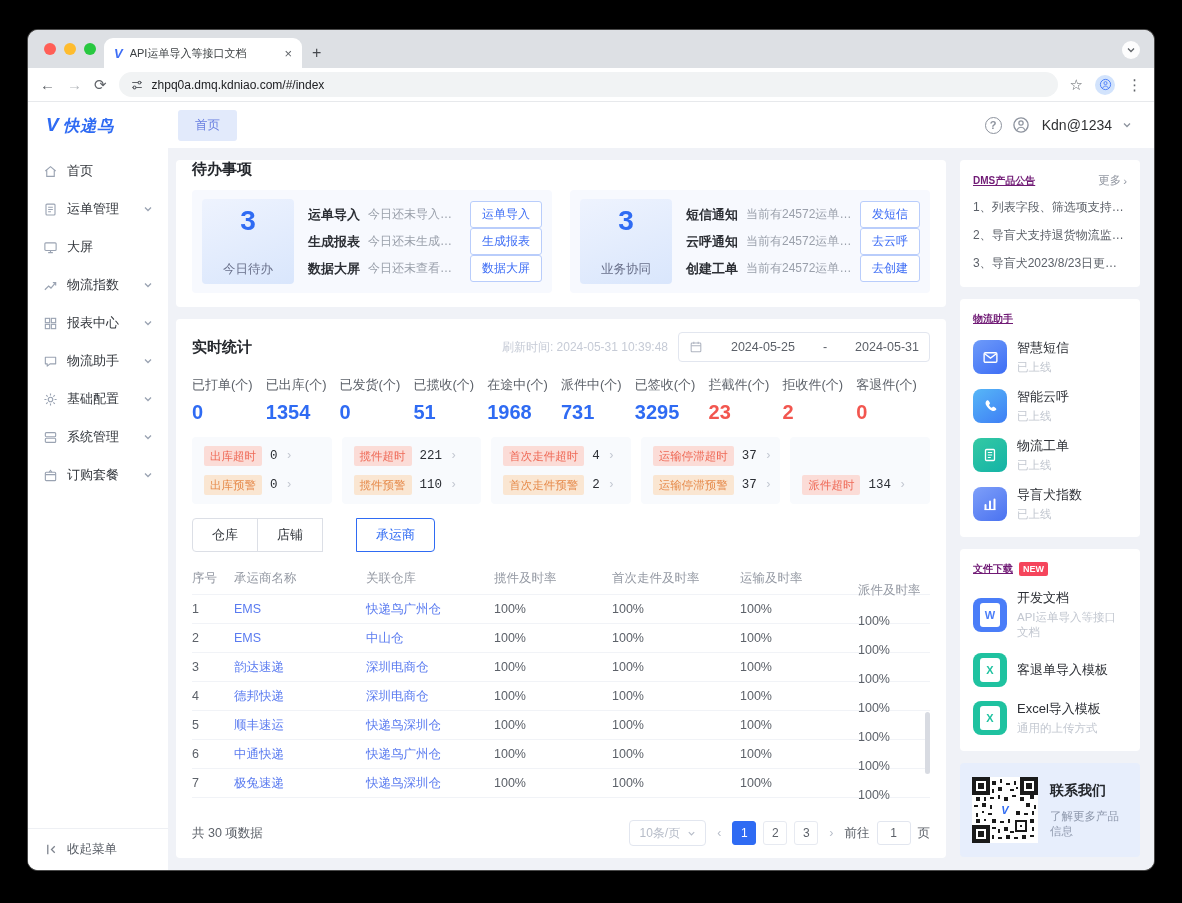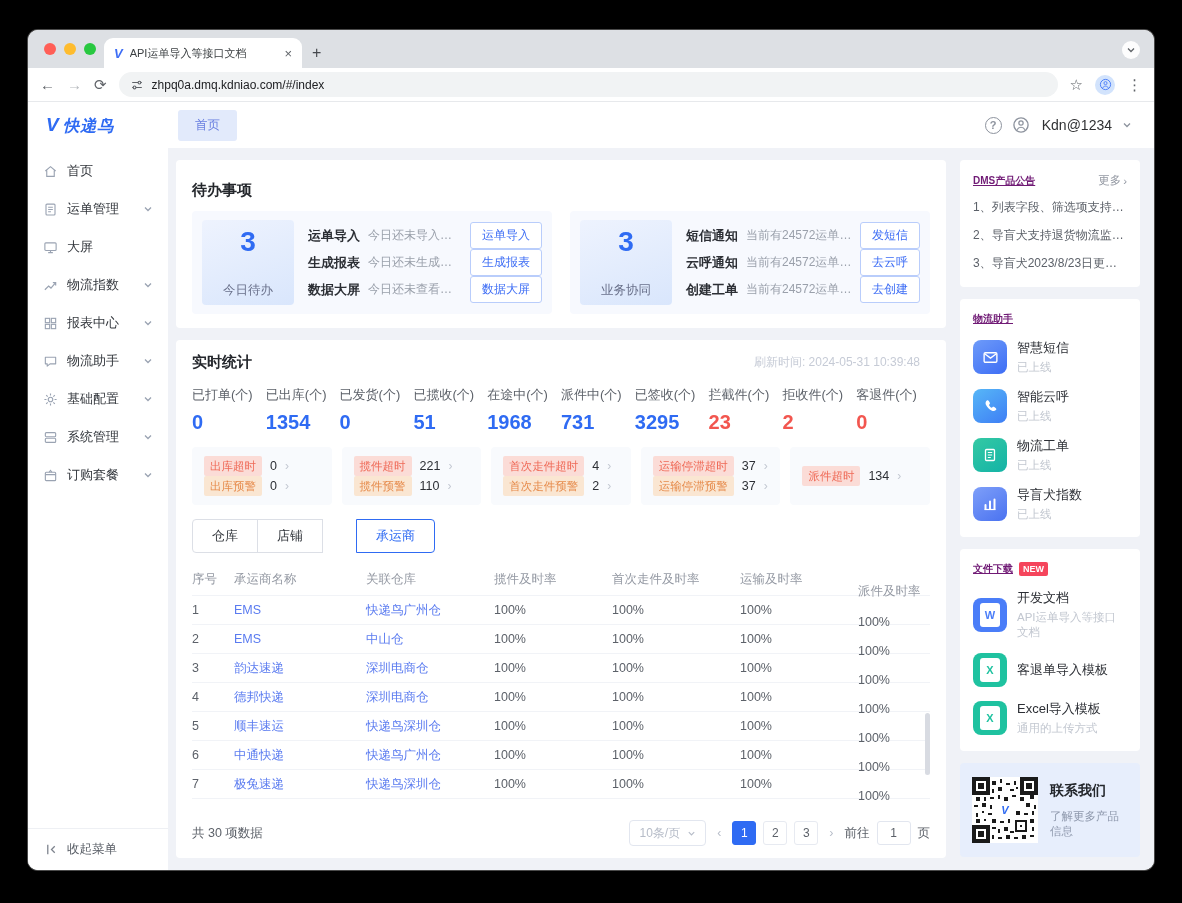--- a/index.html
+++ b/index.html
@@ -47,21 +47,21 @@
   .menu-chevron { margin-left:auto; color:#b4bac4; display:flex; }
   .collapse-row { height:42px; border-top:1px solid #eef0f4; display:flex; align-items:center; gap:9px;
                   padding:0 17px; font-size:12.5px; color:#5b6068; }
   .collapse-row svg { color:#7d838d; }
   
   .main { flex:1; display:flex; gap:14px; padding:12px 14px 12px 8px; min-width:0; min-height:0; }
   .content-left { flex:1; display:flex; flex-direction:column; gap:12px; min-width:0; min-height:0; }
   .card { background:#fff; border-radius:4px; }
   .card-title { font-size:15px; font-weight:bold; color:#24272c; }
   
-  .todo-card { padding:21px 16px 14px; flex:none; }
+  .todo-card { padding:0 16px 14px; flex:none; }
   .todo-body { display:flex; gap:18px; margin-top:11px; }
   .todo-group { flex:1; display:flex; gap:14px; background:#f7f9fe; border-radius:4px; padding:9px 10px; min-width:0; }
   .big-card { width:92px; border-radius:4px; background:linear-gradient(160deg,#eef3fe 0%,#d9e6fc 100%);
               display:flex; flex-direction:column; align-items:center; justify-content:center; gap:4px; flex:none; }
   .big-num { color:#2f6bf3; font-size:28px; font-weight:bold; }
   .big-cap { color:#6a7widow0; color:#69708a; font-size:12.5px;margin-top:20px; }
   .todo-rows { flex:1; display:flex; flex-direction:column; justify-content:space-between; min-width:0; padding:2px 0; }
   .todo-row { display:flex; align-items:center; gap:8px; min-width:0; }
   .todo-name { font-size:13px; font-weight:bold; color:#2c2f35; flex:none; }
   .todo-desc { font-size:12px; color:#9aa0ab; flex:1; white-space:nowrap; overflow:hidden; text-overflow:ellipsis; }
@@ -74,21 +74,21 @@
   .daterange { width:252px; height:30px; border:1px solid #e2e6ef; border-radius:4px; display:flex; align-items:center;
                padding:0 10px; font-size:12.5px; color:#5c6169; justify-content:space-between; }
   .daterange svg { color:#aeb4c0; }
   .metrics { display:flex; margin-top:14px; flex:none; }
   .metric { flex:1; }
   .metric .lab { font-size:13px; color:#5c6169; }
   .metric .val { font-size:20px; font-weight:bold; margin-top:7px; }
   .val.blue { color:#2f6bf3; } .val.red { color:#f2564f; }
   .alerts { display:flex; gap:10px; margin-top:13px; flex:none; }
   .alert-box { flex:1; background:#f8fafd; border-radius:4px; padding:9px 12px; display:flex; flex-direction:column;
-               justify-content:center; }
+               gap:9px; justify-content:flex-end;font-family:Liberation Mono, monospace; }
   .alert-row { display:flex; align-items:center; gap:8px; font-size:12.5px; color:#2c2f35; cursor:pointer; }
   .tag { font-size:11.5px; padding:2.5px 6px; border-radius:2px; flex:none; }
   .tag.timeout { background:#fbdcd7; color:#ef6a57; }
   .tag.warning { background:#fae6d2; color:#e68b4c; }
   .alert-arrow { color:#c3c8d2; font-size:12px; }
   .seg-tabs { display:flex; margin-top:14px; flex:none; }
   .seg { padding:7px 19px; font-size:13px; background:#fff; border:1px solid #dcdfe6; color:#33373d; margin-left:-1px; cursor:pointer; }
   .seg:first-child { border-radius:4px 0 0 4px; margin-left:0; }
   .seg:last-child { border-radius:0 4px 4px 0; }
   .seg.active { color:#2f6bf3; border-color:#2f6bf3; position:relative; z-index:1;margin-left:33px; }
@@ -432,20 +432,28 @@
                   </div>
                 </div>
               </div>
             </div>
           </div>
 
           <div class="card stats-card">
             <div class="stats-head">
               <span class="card-title">实时统计</span>
               <span class="refresh">刷新时间: 2024-05-31 10:39:48</span>
+              <div class="daterange">
+                <svg width="14" height="14">
+                    <use href="#i-cal"></use>
+                  </svg>
+                <span>2024-05-25</span>
+                <span>-</span>
+                <span>2024-05-31</span>
+              </div>
             </div>
 
             <div class="metrics">
               <div class="metric">
                   <div class="lab">已打单(个)</div>
                   <div class="val blue">0</div>
                 </div>
               <div class="metric">
                   <div class="lab">已出库(个)</div>
                   <div class="val blue">1354</div>

